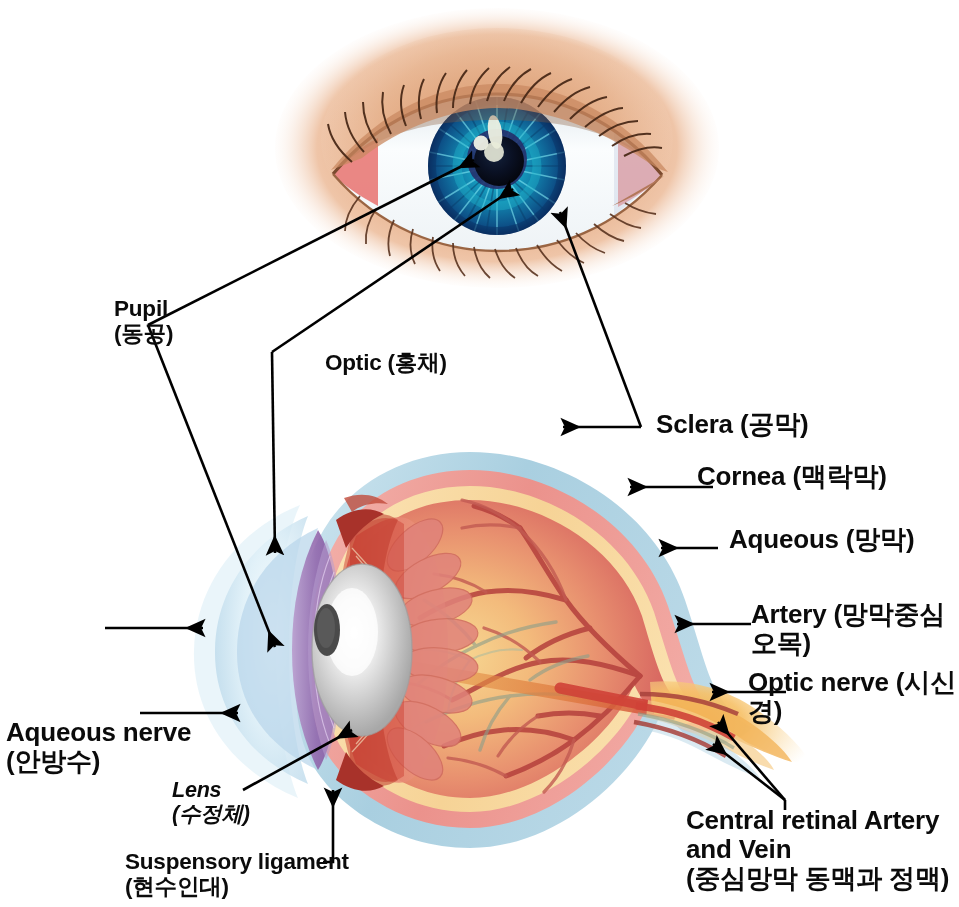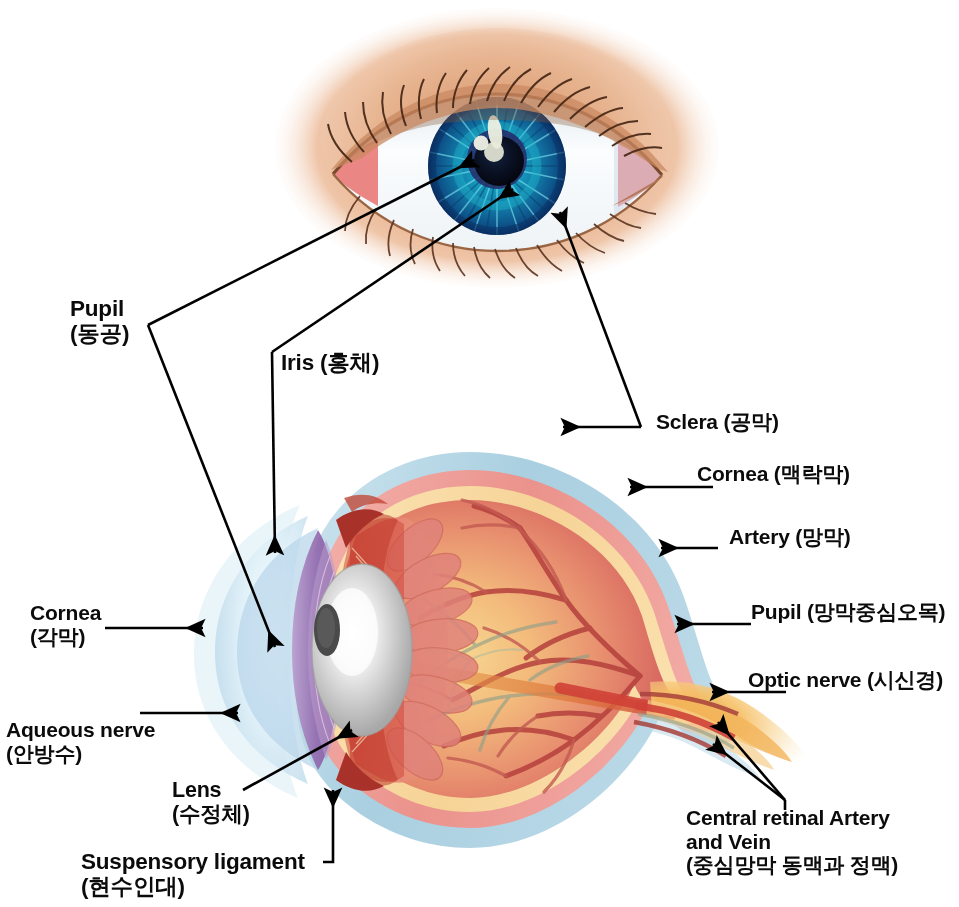--- a/index.html
+++ b/index.html
@@ -2,23 +2,23 @@
 <html><head>
 <meta charset="utf-8">
 <style>
   html,body{margin:0;padding:0;background:#ffffff;}
   body{width:959px;height:907px;position:relative;overflow:hidden;
        font-family:"Liberation Sans","DejaVu Sans",sans-serif;}
   #stage{position:absolute;inset:0;width:959px;height:907px;}
   svg.layer{position:absolute;left:0;top:0;width:959px;height:907px;}
   .lbl{position:absolute;font-weight:bold;color:#0b0b0b;line-height:1.12;
        white-space:pre-line;letter-spacing:-0.2px;}
-  .lbl.s22{font-size:21.5px;}
-  .lbl.s23{font-size:22.5px;}
-  .lbl.s24{font-size:21px;}
+  .lbl.s22{font-size:21.5px;font-style:italic;}
+  .lbl.s23{font-size:22.5px;margin-left:44px;}
+  .lbl.s24{font-size:26px;}
 </style>
 </head>
 <body>
 
 <div id="stage">
 
   <svg class="layer" viewBox="0 0 959 907">
     <defs>
       <radialGradient id="gSkin" cx="50%" cy="50%" r="52%">
         <stop offset="0%" stop-color="#e8a77f"></stop>
@@ -413,36 +413,35 @@
       <path d="M140 713 L238 713" marker-end="url(#ah)"></path>
 
       <path d="M243 790 L352 730" marker-end="url(#ah)"></path>
 
       <path d="M323 862 L333 862 L333 848 L333 790" marker-end="url(#ah)"></path>
     </g>
   </svg>
 
   <div class="lbl s23" style="left:70px;  top:296px;"><span>Pupil</span><br><span>(동공)</span></div>
 
-  <div class="lbl s23" style="left:281px; top:350px;">Iris (홍채)</div>
+  <div class="lbl s23" style="left:281px; top:350px;">Optic (홍채)</div>
 
   <div class="lbl s24" style="left:656px; top:410px;">Sclera (공막)</div>
 
   <div class="lbl s24" style="left:697px; top:462px;">Cornea (맥락막)</div>
 
-  <div class="lbl s24" style="left:729px; top:525px;">Artery (망막)</div>
-
-  <div class="lbl s24" style="left:751px; top:600px;">Pupil (망막중심오목)</div>
+  <div class="lbl s24" style="left:729px; top:525px;">Aqueous (망막)</div>
+
+  <div class="lbl s24" style="left:751px; top:600px;">Artery (망막중심오목)</div>
 
   <div class="lbl s24" style="left:748px; top:668px;">Optic nerve (시신경)</div>
 
   <div class="lbl s24" style="left:686px; top:806px;"><span>Central retinal Artery
 and Vein</span><br><span>(중심망막 동맥과 정맥)</span></div>
 
-  <div class="lbl s24" style="left:30px;  top:601px;"><span>Cornea</span><br><span>(각막)</span></div>
 
   <div class="lbl s24" style="left:6px;   top:718px;"><span>Aqueous nerve</span><br><span>(안방수)</span></div>
 
   <div class="lbl s22" style="left:172px; top:778px;"><span>Lens</span><br><span>(수정체)</span></div>
 
   <div class="lbl s23" style="left:81px;  top:849px;"><span>Suspensory ligament</span><br><span>(현수인대)</span></div>
 
 </div>
 
 </body></html>

